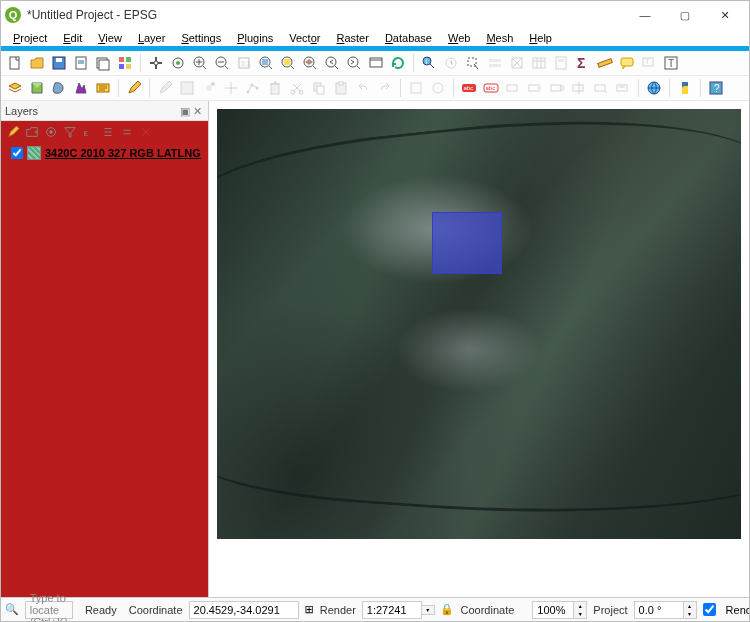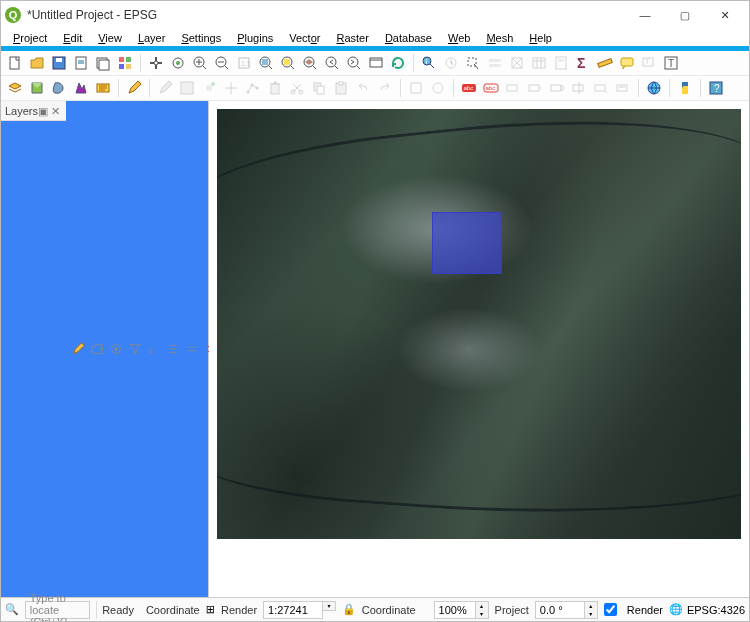--- a/index.html
+++ b/index.html
@@ -9,21 +9,21 @@
   .titlebar .title { flex: 1; font-size: 12px; color: #333; }
   .titlebar .winbtn { width: 40px; height: 28px; display: inline-flex; align-items: center; justify-content: center; color: #333; }
   .menubar { height: 22px; display: flex; align-items: center; padding: 0 4px; border-bottom: 5px solid #0ea5e9; }
   .menubar .mitem { padding: 3px 8px; cursor: default; }
   .menubar .mitem .ul { text-decoration: underline; }
   .toolbar { display: flex; align-items: center; gap: 2px; padding: 2px 4px; border-bottom: 1px solid #e8e8e8; background: #fdfdfd; }
   .tbtn { width: 20px; height: 20px; display: inline-flex; align-items: center; justify-content: center; border-radius: 2px; }
   .tbtn svg { width: 16px; height: 16px; }
   .tsep { width: 1px; height: 18px; background: #ddd; margin: 0 3px; }
   .content { flex: 1; display: flex; min-height: 0; }
-  .layers-panel { width: 208px; border-right: 1px solid #ccc; display: flex; background: #3b82f6; }
+  .layers-panel { width: 208px; border-right: 1px solid #ccc; display: flex; flex-direction: column; background: #b91c1c; }
   .layers-header { height: 20px; display: flex; align-items: center; justify-content: space-between; padding: 0 4px; background: #f6f6f6; border-bottom: 1px solid #ddd; font-size: 11px; color: #444; }
   .layers-header .icons { display: flex; gap: 2px; }
   .layers-header .hicon { width: 11px; height: 11px; opacity: .7; }
   .layers-toolbar { display: flex; align-items: center; gap: 3px; padding: 3px 4px; }
   .layers-toolbar .lbtn { width: 16px; height: 16px; display: inline-flex; align-items: center; justify-content: center; }
   .layer-list { flex: 1; padding: 2px; }
   .layer-row { display: flex; align-items: center; gap: 4px; padding: 1px 2px 1px 8px; }
   .layer-row input[type=checkbox] { width: 12px; height: 12px; }
   .layer-swatch { width: 14px; height: 14px; display: inline-flex; align-items: center; justify-content: center; }
   .layer-swatch.raster { background: repeating-linear-gradient(45deg,#5a7,#5a7 2px,#8ca 2px,#8ca 4px); border:1px solid #888; }
@@ -44,21 +44,21 @@
     filter: contrast(1.04) brightness(.96);
   }
   .river1 { position:absolute; left:-5%; top:4%; width:110%; height:30%; border-top:3px solid rgba(20,28,30,.7); border-radius: 40% 60% 30% 70%; transform: rotate(-6deg); }
   .river2 { position:absolute; left:-5%; bottom:6%; width:120%; height:30%; border-bottom:3px solid rgba(20,28,30,.75); border-radius: 60% 40% 70% 30%; transform: rotate(4deg); }
   .overlay-rect { position: absolute; left: 41%; top: 24%; width: 70px; height: 62px; background: rgba(60,70,210,.7); border: 1px solid rgba(50,60,200,.9); }
   .statusbar { height: 24px; border-top: 1px solid #ccc; display: flex; align-items: center; gap: 6px; padding: 0 4px; background: #fafafa; }
   .statusbar .locate { width: 150px; height: 18px; border: 1px solid #ccc; padding: 0 4px; display: flex; align-items: center; gap: 4px; color: #888; }
   .statusbar .sep { width: 1px; height: 18px; background: #ddd; }
   .statusbar .lbl { color: #333; }
   .statusbar input[type=text] { height: 18px; border: 1px solid #ccc; padding: 0 4px; font-size: 11px; background: #fff; }
-  .statusbar .spin { display: inline-flex; align-items: flex-start; }
+  .statusbar .spin { display: inline-flex; align-items: center; }
   .statusbar .spin-arrows { display:flex; flex-direction:column; border:1px solid #ccc; border-left:none; }
   .statusbar .spin-arrows div { width:12px; height:8px; font-size:6px; line-height:8px; text-align:center; background:#f4f4f4; }
   .statusbar .chk { display: inline-flex; align-items: center; gap: 10px; }
   .statusbar .crs { display: inline-flex; align-items: center; gap: 4px; }
   .statusbar .flex { flex: 1; }
   .sicon { width: 14px; height: 14px; display:inline-block; }
   .dim { opacity: .35; }
 </style>
 </head>
 <body>
@@ -505,20 +505,25 @@
             <path d="M4 6h8M4 10h8" stroke="#888"></path>
           </svg>
         </span>
       <span class="lbtn">
           <svg width="14" height="14" viewBox="0 0 16 16">
             <path d="M4 4l8 8M12 4l-8 8" stroke="#c33"></path>
           </svg>
         </span>
     </div>
     <div class="layer-list">
+      <div class="layer-row">
+        <input type="checkbox" checked="" style="">
+        <span class="layer-swatch raster"></span>
+        <span class="layer-name active">3420C 2010 327 RGB LATLNG</span>
+      </div>
     </div>
   </div>
 
   <div class="canvas-wrap">
     <div class="canvas">
       <div class="satellite">
         <div class="sat-img"></div>
         <div class="river1"></div>
         <div class="river2"></div>
         <div class="overlay-rect"></div>
@@ -529,20 +534,21 @@
 
 <div class="statusbar">
   <span class="sicon">🔍</span>
   <div class="locate">
     <span>Type to locate (Ctrl+K)</span>
   </div>
   <span class="sep"></span>
   <span class="lbl">Ready</span>
   <span class="flex"></span>
   <span class="lbl">Coordinate</span>
+  <input type="text" style="width: 110px;" value="20.4529,-34.0291">
   <span class="sicon">⊞</span>
   <span class="lbl">Render</span>
   <span class="spin">
     <input type="text" style="width: 60px;" value="1:27241">
     <span class="spin-arrows">
         <div>▾</div>
       </span>
   </span>
   <span class="sicon">🔒</span>
   <span class="lbl">Coordinate</span>

